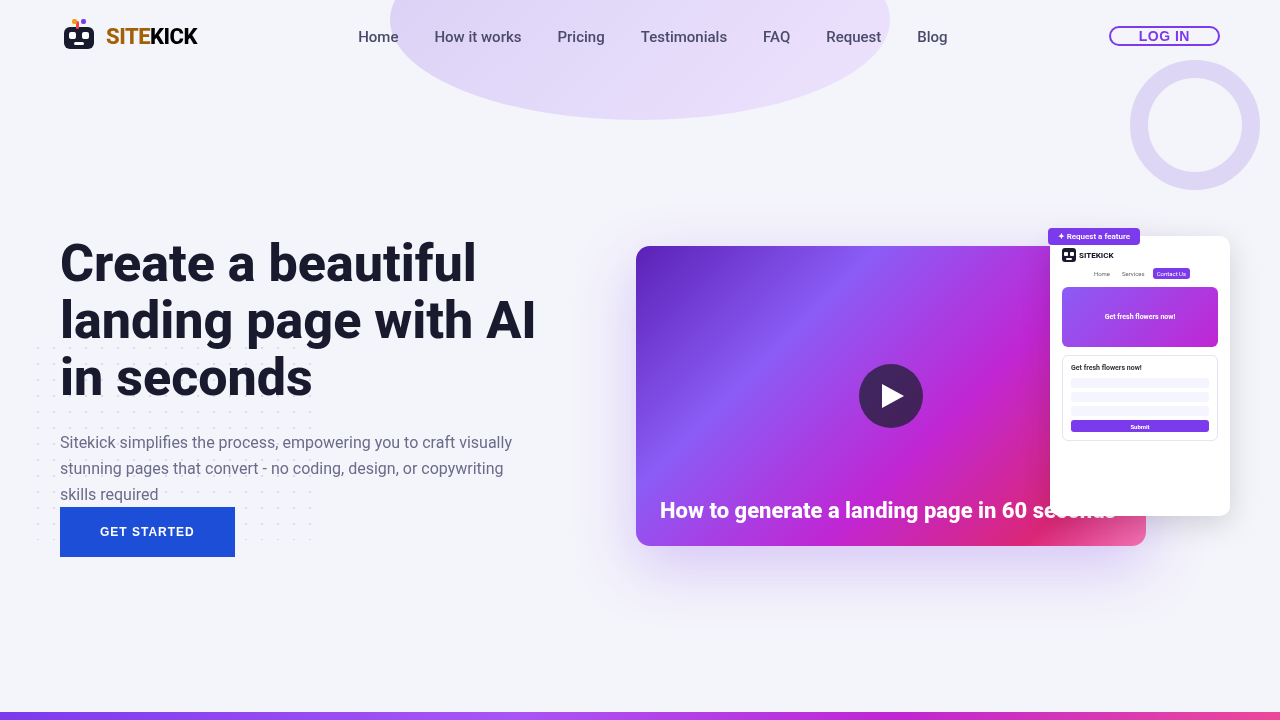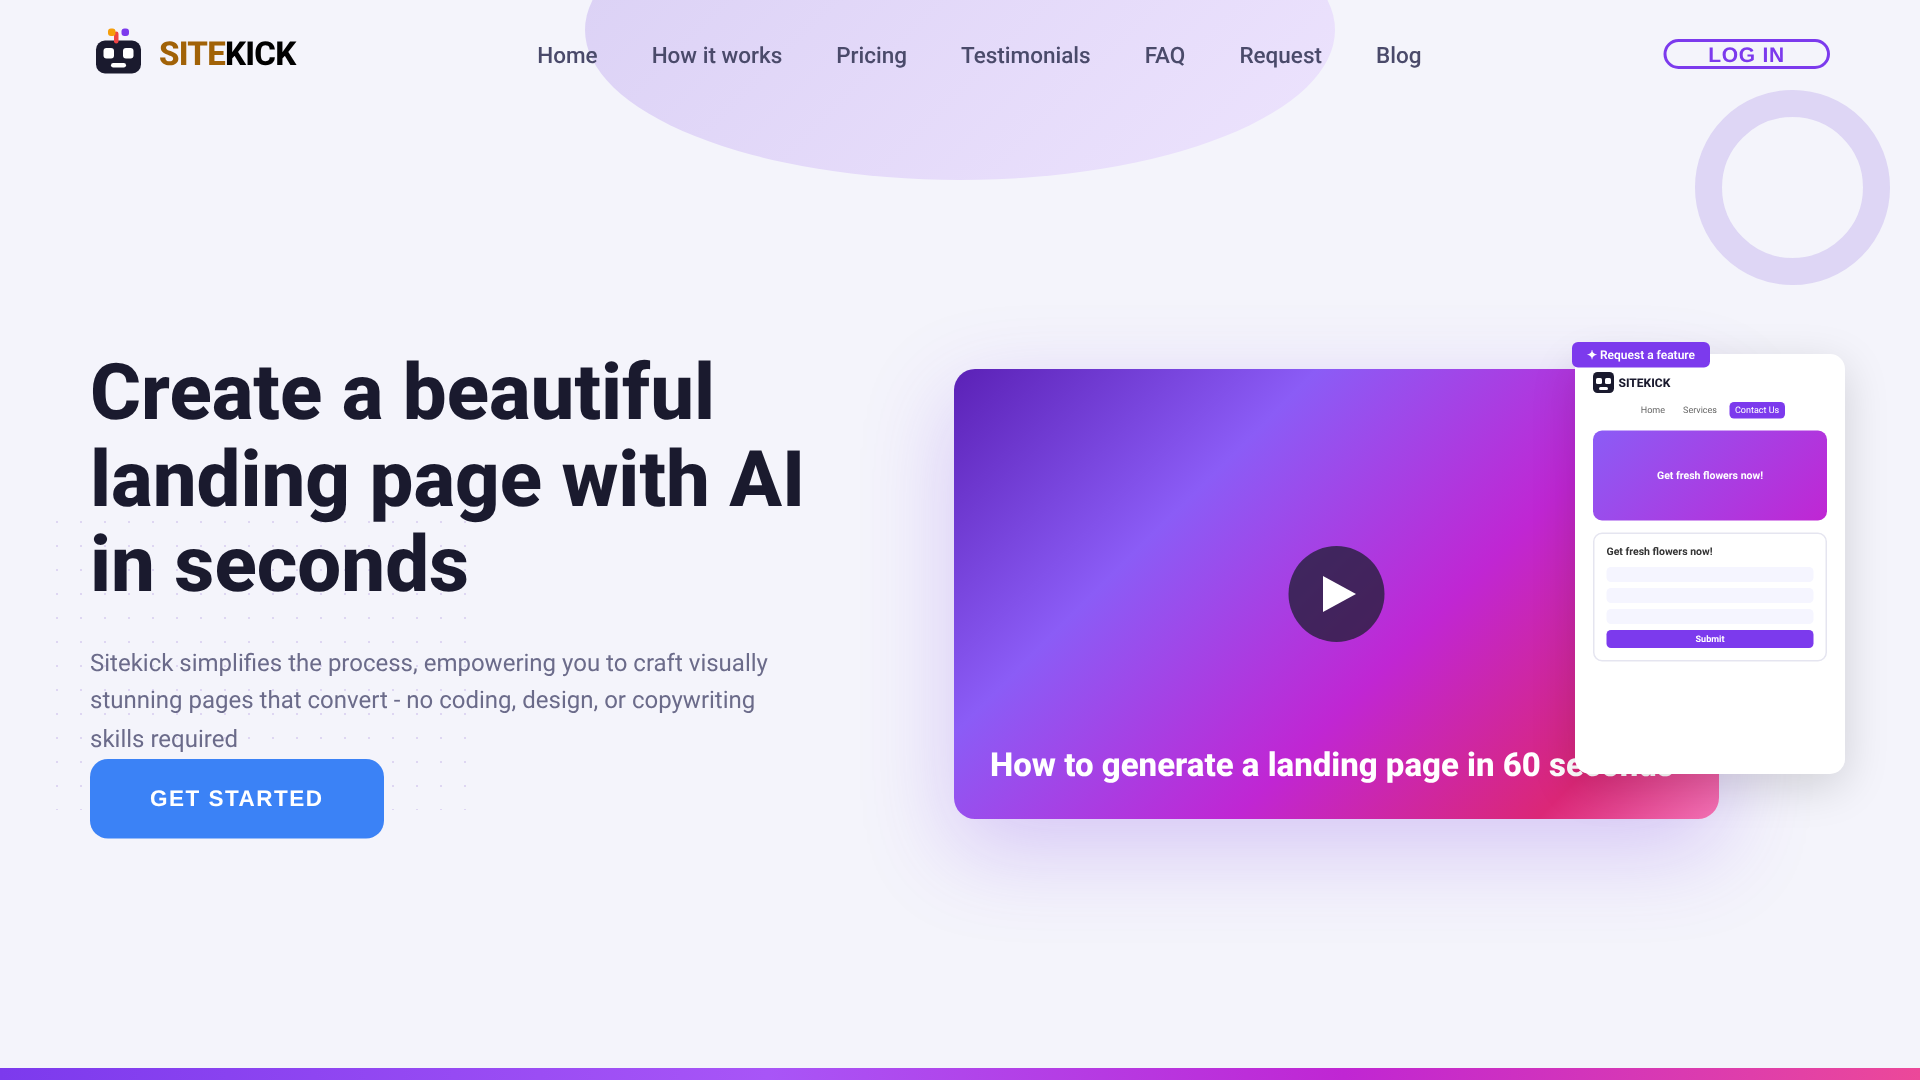--- a/index.html
+++ b/index.html
@@ -142,25 +142,25 @@
 
     .hero-subtitle {
       font-size: 16px;
       color: #6b6b8a;
       line-height: 1.6;
       max-width: 460px;
     }
 
     .btn-get-started {
       padding: 18px 40px;
-      background: #3b82f6;
+      background: #1d4ed8;
       border: none;
-      border-radius: 12px;
-      color: white;
-      font-size: 15px;
+      border-radius: 0;
+      color: white;
+      font-size: 12px;
       font-weight: 800;
       letter-spacing: 1px;
       cursor: pointer;
       text-transform: uppercase;
       transition: background 0.2s;
     }
 
     
     .hero-right {
       flex: 1;

